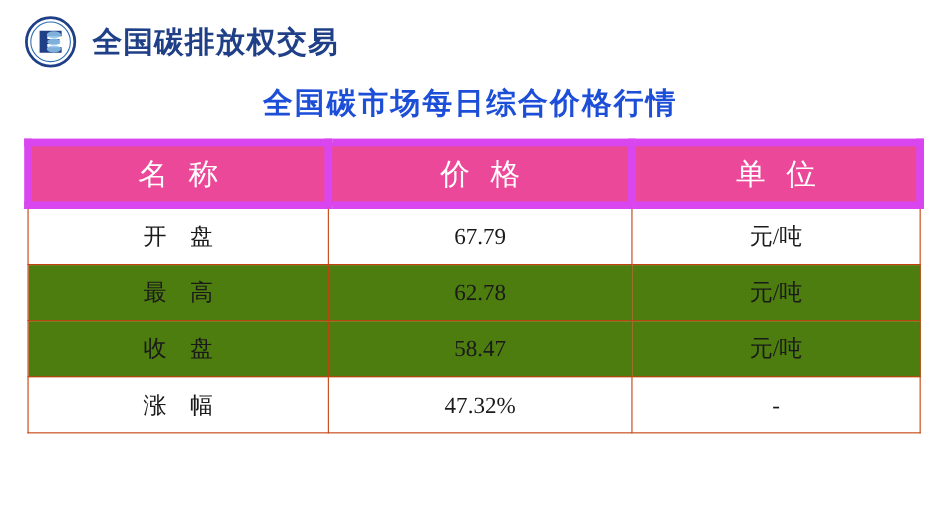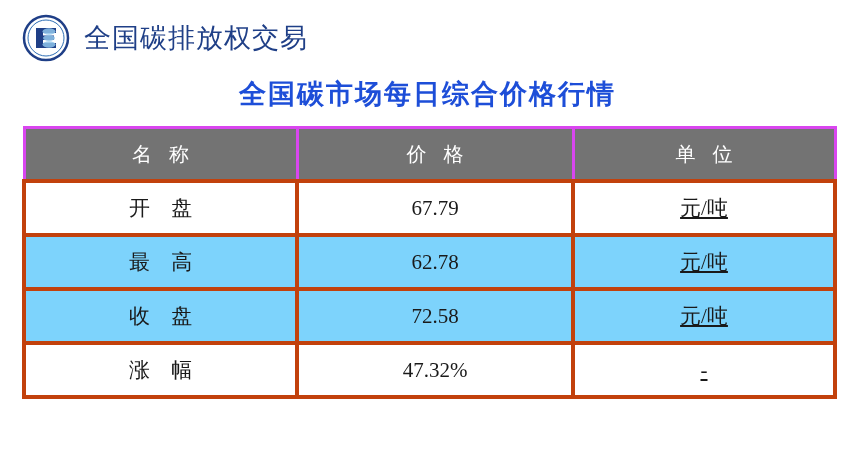--- a/index.html
+++ b/index.html
@@ -31,21 +31,21 @@
   .logo {
     width: 48px;
     height: 48px;
     flex: 0 0 48px;
     position: relative;
   }
   .logo svg { display: block; }
   .brand {
     margin-left: 14px;
     font-size: 27px;
-    font-weight: normal;
+    font-weight: bold;
     color: #1f3f87;
     letter-spacing: 1px;
     white-space: nowrap;
     font-family: "Liberation Serif", "DejaVu Serif", serif;
   }
   .spacer { flex: 1 1 auto; }
   .date {
     font-size: 18px;
     color: #222222;
     white-space: nowrap;
@@ -72,56 +72,55 @@
     box-sizing: border-box;
   }
   table.price-table {
     width: 811px;
     border-collapse: collapse;
     table-layout: fixed;
     border: 1px solid #98a7c8;
   }
   table.price-table th,
   table.price-table td {
-    border: 4px solid #c2410c;
+    border: 1px solid #c2410c;
     text-align: center;
     font-size: 21px;
     color: #1a1a1a;
     height: 50px;
     padding: 0;
     font-weight: normal;
     font-family: "Liberation Serif", "DejaVu Serif", serif;
   }
   table.price-table thead th {
-    background: #737373;
+    background: #ec4899;
     color: #ffffff;
-    font-size: 20px;
+    font-size: 27px;
     letter-spacing: 6px;
     text-indent: 6px;
     height: 50px;
-    border: 3px solid #d946ef;
+    border: 7px solid #d946ef;
   }
   col.c-name  { width: 273px; }
   col.c-price { width: 276px; }
   col.c-unit  { width: 262px; }
 
   tbody tr.odd td  { background: #ffffff; }
-  tbody tr.even td { background: #7dd3fc; }
+  tbody tr.even td { background: #4d7c0f; }
 
   td.cell-name {
     letter-spacing: 8px;
     text-indent: 8px;
   }
   td.cell-price {
     font-family: "Liberation Serif", "DejaVu Serif", serif;
     letter-spacing: 0px;
   }
   td.cell-unit {
     letter-spacing: 0px;
-    text-decoration: underline;
   }
 </style>
 </head>
 <body>
 
 <div class="page">
 
   <div class="header">
     <div class="logo">
       <svg width="48" height="48" viewBox="0 0 48 48" xmlns="http://www.w3.org/2000/svg">
@@ -159,21 +158,21 @@
           <td class="cell-price">67.79</td>
           <td class="cell-unit">元/吨</td>
         </tr>
         <tr class="even">
           <td class="cell-name">最  高</td>
           <td class="cell-price">62.78</td>
           <td class="cell-unit">元/吨</td>
         </tr>
         <tr class="even">
           <td class="cell-name">收  盘</td>
-          <td class="cell-price">72.58</td>
+          <td class="cell-price">58.47</td>
           <td class="cell-unit">元/吨</td>
         </tr>
         <tr class="odd">
           <td class="cell-name">涨  幅</td>
           <td class="cell-price">47.32%</td>
           <td class="cell-unit">-</td>
         </tr>
       </tbody>
     </table>
   </div>

